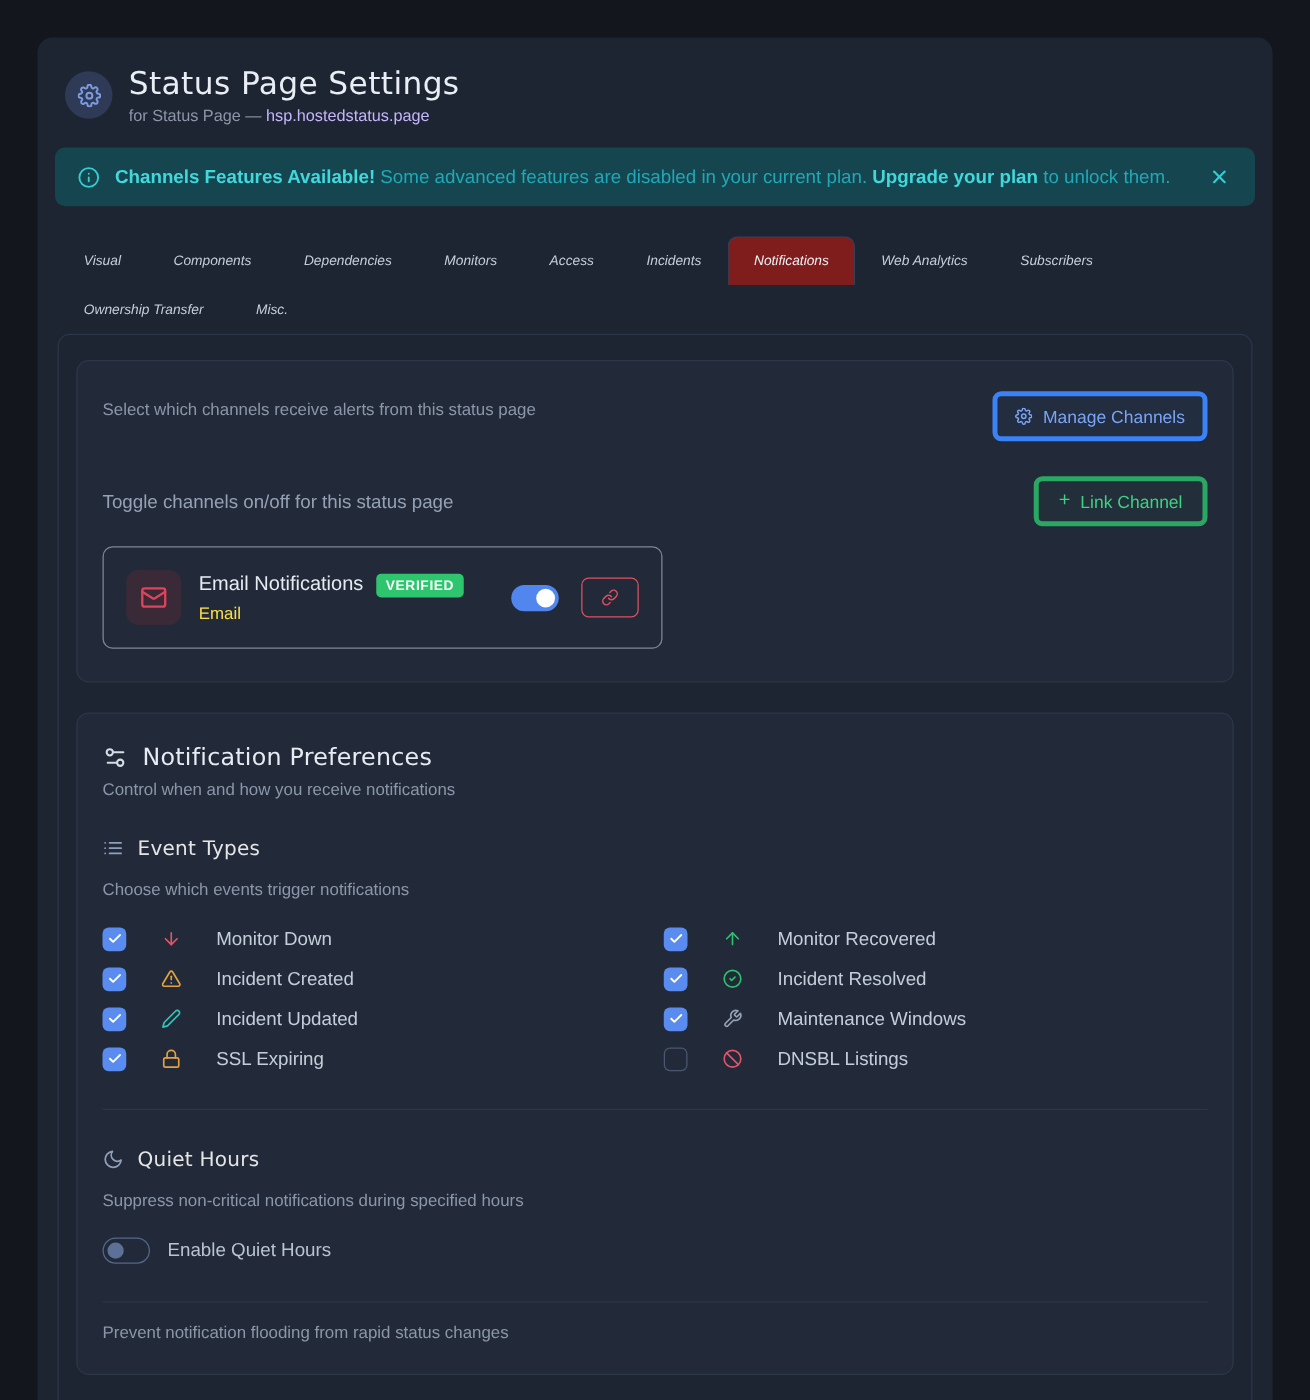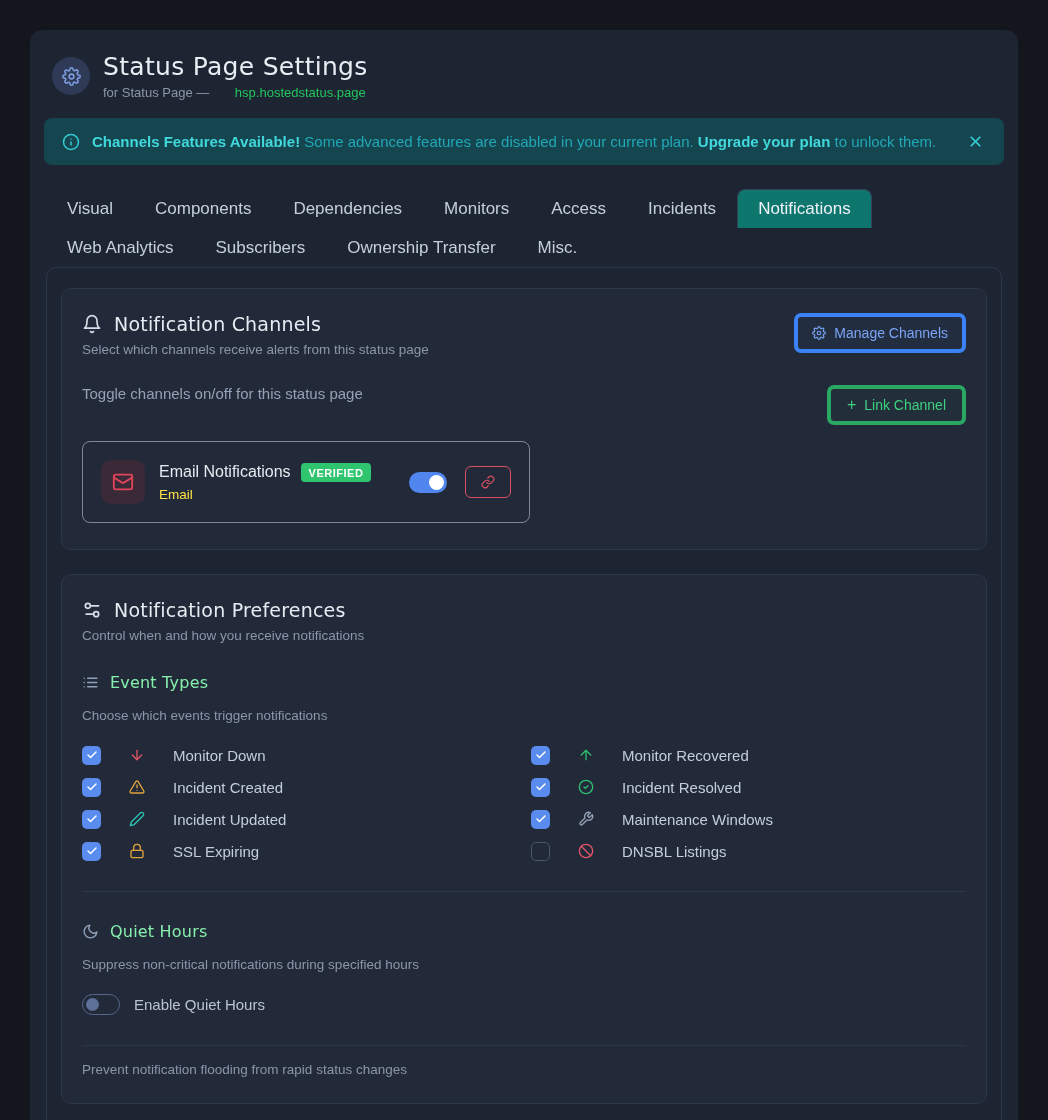--- a/index.html
+++ b/index.html
@@ -22,21 +22,21 @@
 
   
   .header-row { display: flex; align-items: center; gap: 13px; padding: 6px 14px 0; }
   .avatar {
     width: 38px; height: 38px; border-radius: 50%;
     background: #2e3a56; color: #7d9ce0;
     display: flex; align-items: center; justify-content: center;
   }
   .page-title { font-family: "DejaVu Sans", sans-serif; font-size: 25px; font-weight: 500; color: #e9edf4; letter-spacing: 0.3px; }
   .page-sub { font-size: 13px; color: #8c96a8; margin-top: 4px; }
-  .page-sub a { color: #22c55e; text-decoration: none; margin-left: 22px; }
+  .page-sub a { color: #c4b5fd; text-decoration: none; }
 
   
   .banner {
     margin: 18px 6px 0;
     background: #15454f;
     border-radius: 8px;
     display: flex; align-items: center; gap: 12px;
     padding: 13px 18px;
     font-size: 15px;
     color: #21a8b6;
@@ -44,30 +44,31 @@
   .banner .icon { color: #35ccd4; }
   .banner-text { flex: 1; }
   .banner-text b { color: #41d8dc; font-weight: bold; }
   .banner-link { cursor: pointer; }
   .banner-close { color: #35ccd4; cursor: pointer; background: none; border: none; display: flex; padding: 2px; }
 
   
   .tabs { display: flex; flex-wrap: wrap; margin: 24px 8px 0; position: relative; z-index: 2; }
   .tab {
     padding: 10px 20px;
-    font-size: 17px;
+    font-size: 11px;
     color: #c5cfdc;
     background: transparent;
     border: 1px solid transparent;
     border-bottom: none;
     cursor: pointer;
     line-height: 18px;
+    font-style: italic;
   }
   .tab.active {
-    background: #0f766e;
+    background: #7f1d1d;
     border-color: #334056;
     border-radius: 8px 8px 0 0;
     color: #eef2f7;
   }
 
   
   .content {
     margin: 0 8px;
     border: 1px solid #2b3648;
     border-radius: 10px;
@@ -94,21 +95,21 @@
     color: #7aa4f5; font-size: 14px;
     padding: 8px 14px; cursor: pointer; font-family: inherit;
   }
   .btn-green {
     background: rgba(46,189,107,0.04);
     border-color: #2aa863; color: #3ed182;
     padding: 8px 16px;
   }
   .plus-glyph { font-size: 16px; line-height: 14px; }
 
-  .channels-row { display: flex; align-items: flex-start; justify-content: space-between; margin-top: 28px; }
+  .channels-row { display: flex; align-items: center; justify-content: space-between; margin-top: 28px; }
   .toggle-hint { font-size: 15px; color: #95a1b4; }
 
   
   .channel-card {
     margin-top: 16px;
     width: 448px;
     border: 1px solid rgba(203,213,225,0.55);
     border-radius: 8px;
     padding: 18px;
     display: flex; align-items: center; gap: 14px;
@@ -143,21 +144,21 @@
   .unlink-btn {
     width: 46px; height: 32px;
     border: 1px solid #dd5060; border-radius: 6px;
     background: transparent; color: #dd5060;
     display: flex; align-items: center; justify-content: center;
     cursor: pointer; margin-left: 4px;
   }
 
   
   .subsection { display: flex; align-items: center; gap: 11px; color: #8fa0ba; margin-top: 30px; }
-  .subsection-title { font-family: "DejaVu Sans", sans-serif; font-size: 16px; color: #86efac; letter-spacing: 0.2px; }
+  .subsection-title { font-family: "DejaVu Sans", sans-serif; font-size: 16px; color: #e5e5e5; letter-spacing: 0.2px; }
   .sub-desc { font-size: 13.5px; color: #8b96a9; margin-top: 16px; }
 
   .checkbox-grid {
     display: grid; grid-template-columns: 1fr 1fr;
     row-gap: 12px; column-gap: 14px;
     margin-top: 22px;
   }
   .check-item { display: flex; align-items: center; gap: 28px; cursor: pointer; height: 20px; }
   .checkbox {
     width: 19px; height: 19px; border-radius: 5px; flex: none;
@@ -310,28 +311,20 @@
     <div class="tab">Subscribers</div>
     <div class="tab">Ownership Transfer</div>
     <div class="tab">Misc.</div>
   </div>
 
   <div class="content">
 
     <div class="card">
       <div class="card-head">
         <div>
-          <div class="card-title-wrap">
-            <span class="icon">
-                <svg width="20" height="20" fill="none" stroke="currentColor" stroke-width="2" stroke-linecap="round" stroke-linejoin="round">
-                  <use href="#i-bell"></use>
-                </svg>
-              </span>
-            <span class="card-title">Notification Channels</span>
-          </div>
           <div class="card-sub">Select which channels receive alerts from this status page</div>
         </div>
         <button class="btn-outline">
           <span class="icon">
               <svg width="14" height="14" fill="none" stroke="currentColor" stroke-width="2" stroke-linecap="round" stroke-linejoin="round">
                 <use href="#i-gear"></use>
               </svg>
             </span>
           <span>Manage Channels</span>
         </button>

